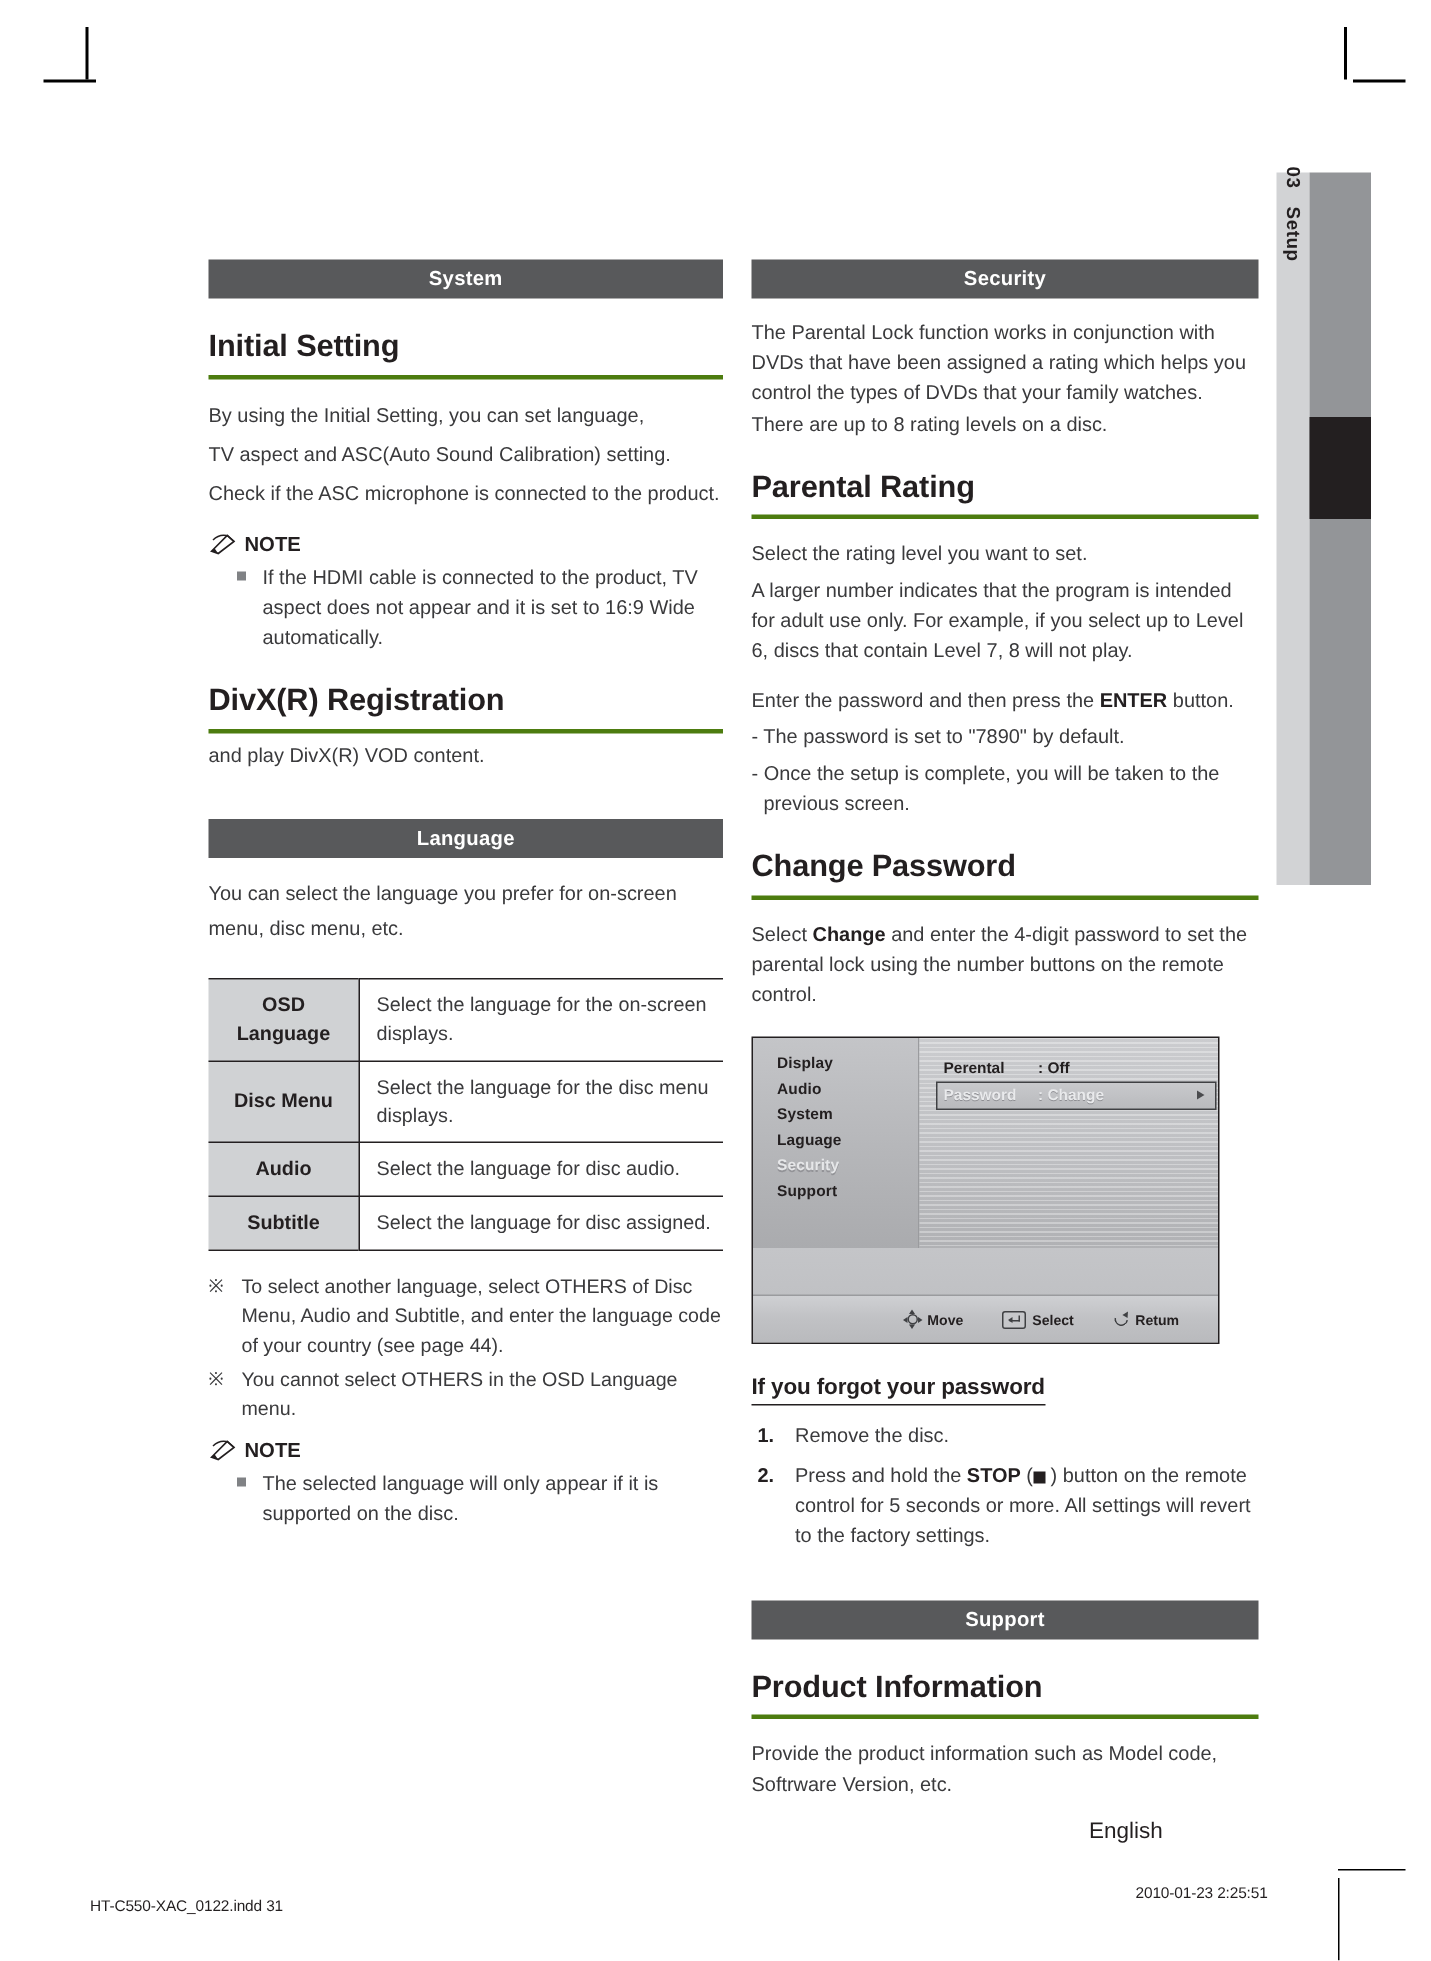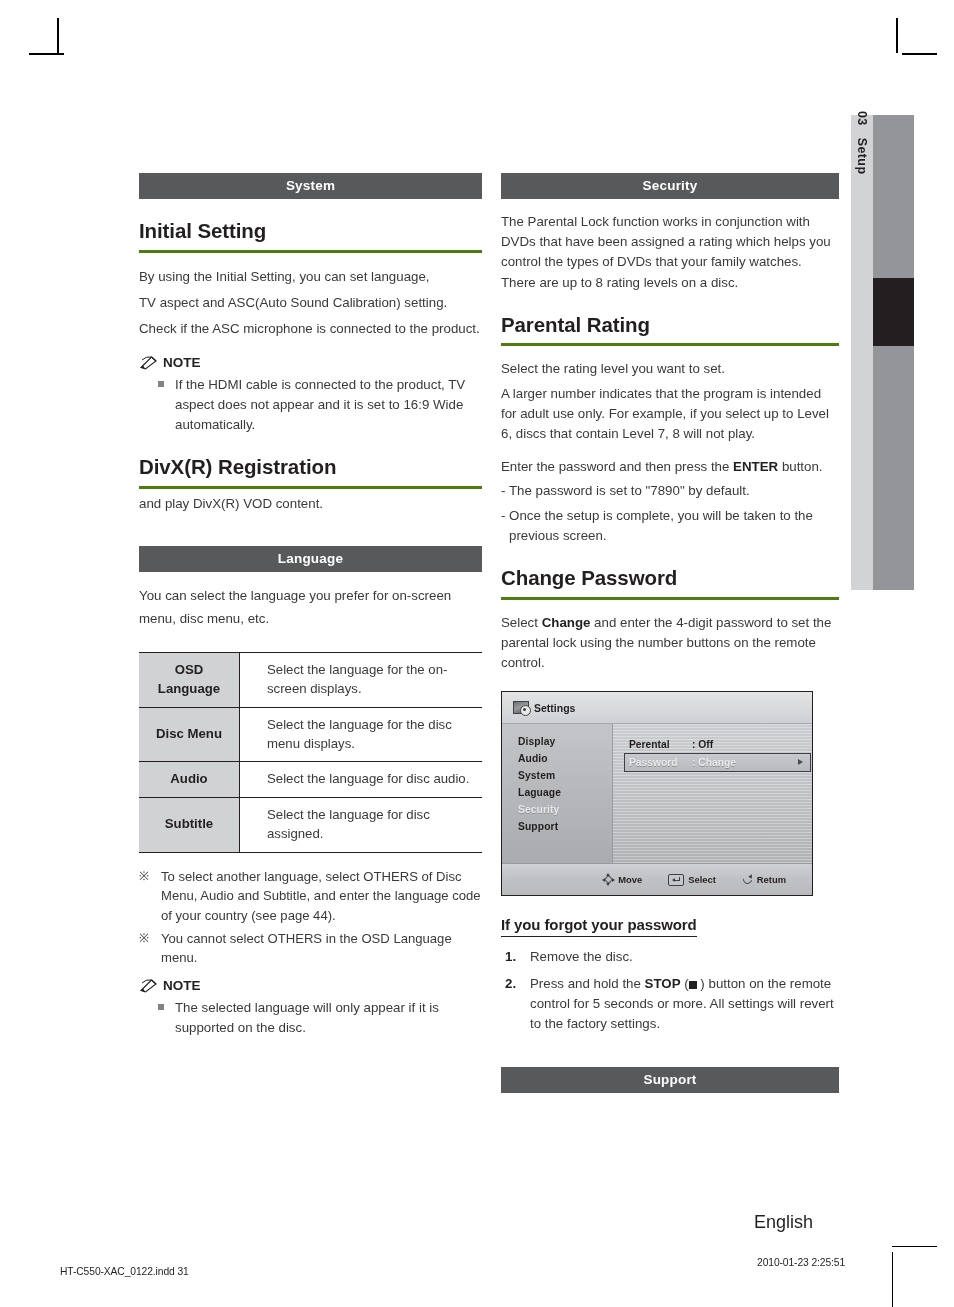--- a/index.html
+++ b/index.html
@@ -89,21 +89,21 @@
     border-top:1.6px solid #231f20;border-bottom:1.6px solid #231f20;}
   table.lang td{
     border-bottom:1.1px solid #231f20;padding:8px 0;vertical-align:middle;
     font-size:13.2px;line-height:1.42;color:#3a3a3c;
   }
   table.lang tr:last-child td{border-bottom:none;}
   table.lang td.k{
     width:92px;background:#d0d2d4;text-align:center;font-weight:bold;color:#231f20;
     border-right:1.3px solid #231f20;padding-left:4px;padding-right:4px;
   }
-  table.lang td.v{padding-left:27px;padding-right:4px;}
+  table.lang td.v{padding-left:11px;padding-right:4px;}
 
   
   .osd{
     margin-top:18px;width:310px;height:203px;border:1.4px solid #231f20;
     background:linear-gradient(180deg,#d8d9db 0%,#c9cacd 50%,#bcbdc0 100%);
     position:relative;overflow:hidden;
   }
   .osd-title{
     height:31px;display:flex;align-items:center;padding-left:11px;gap:4px;
     background:linear-gradient(180deg,#e3e4e6 0%,#cfd0d3 100%);
@@ -183,21 +183,21 @@
     border:1.3px solid #3f4043;border-right-color:transparent;border-top-color:transparent;
     transform:rotate(-35deg);box-sizing:border-box;
   }
   .ico-return .tip{
     position:absolute;left:7.2px;top:-0.4px;width:0;height:0;
     border-bottom:4px solid #3f4043;border-left:2.2px solid transparent;border-right:2.2px solid transparent;
     transform:rotate(30deg);
   }
 
   
-  #lang-foot{position:absolute;left:726px;top:1212px;font-size:18px;color:#231f20;margin-left:28px;}
+  #lang-foot{position:absolute;left:726px;top:1212px;font-size:15px;color:#231f20;}
   #print-left{position:absolute;left:60px;top:1266px;font-size:10.3px;color:#231f20;letter-spacing:-.1px;}
   #print-right{position:absolute;left:757px;top:1257px;font-size:10.3px;color:#231f20;letter-spacing:-.1px;}
   #foot-rule{position:absolute;left:892px;top:1246px;width:45px;height:1.4px;background:#000;}
   #foot-vrule{position:absolute;left:892px;top:1252px;width:1.4px;height:55px;background:#000;}
 
   .stop-sq{display:inline-block;width:8px;height:8px;background:#231f20;vertical-align:-0.5px;}
 </style>
 </head>
 <body>
 
@@ -306,27 +306,20 @@
     <p class="body tight">A larger number indicates that the program is intended for adult use only. For example, if you select up to Level 6, discs that contain Level 7, 8 will not play.</p>
     <p class="body"><span>Enter the password and then press the </span><b>ENTER</b><span> button.</span></p>
     <p class="body tight">- The password is set to "7890" by default.</p>
     <p class="body tight" style="padding-left:8px;text-indent:-8px">- Once the setup is complete, you will be taken to the previous screen.</p>
 
     <h1 class="h-main">Change Password</h1>
     <p class="body"><span>Select </span><b>Change</b><span> and enter the 4-digit password to set the parental lock using the number buttons on the remote control.</span></p>
 
     
     <div class="osd">
-      <div class="osd-title">
-        <span class="ico-settings">
-          <span class="pic"></span>
-            <span class="gear"></span>
-        </span>
-        <span class="ttxt">Settings</span>
-      </div>
       <div class="osd-body">
         <div class="osd-nav">
           <div class="it">Display</div>
           <div class="it">Audio</div>
           <div class="it">System</div>
           <div class="it">Laguage</div>
           <div class="it dim">Security</div>
           <div class="it">Support</div>
         </div>
         <div class="osd-main">
@@ -373,20 +366,22 @@
         <span>Remove the disc.</span>
       </li>
       <li>
         <span class="n">2.</span>
         <span>Press and hold the </span><b>STOP</b><span> (</span><span class="stop-sq"></span><span> ) button on the remote control for 5 seconds or more. All settings will revert to the factory settings.</span>
       </li>
     </ol>
 
     <div style="height:26px"></div>
     <div class="secbar">Support</div>
+    <h1 class="h-main">Product Information</h1>
+    <p class="body">Provide the product information such as Model code, Softrware Version, etc.</p>
   </div>
 
   <div id="lang-foot">English</div>
   <div id="foot-rule"></div>
   <div id="foot-vrule"></div>
   <div id="print-left">HT-C550-XAC_0122.indd   31</div>
   <div id="print-right">2010-01-23      2:25:51</div>
 </div>
 
 </body></html>

